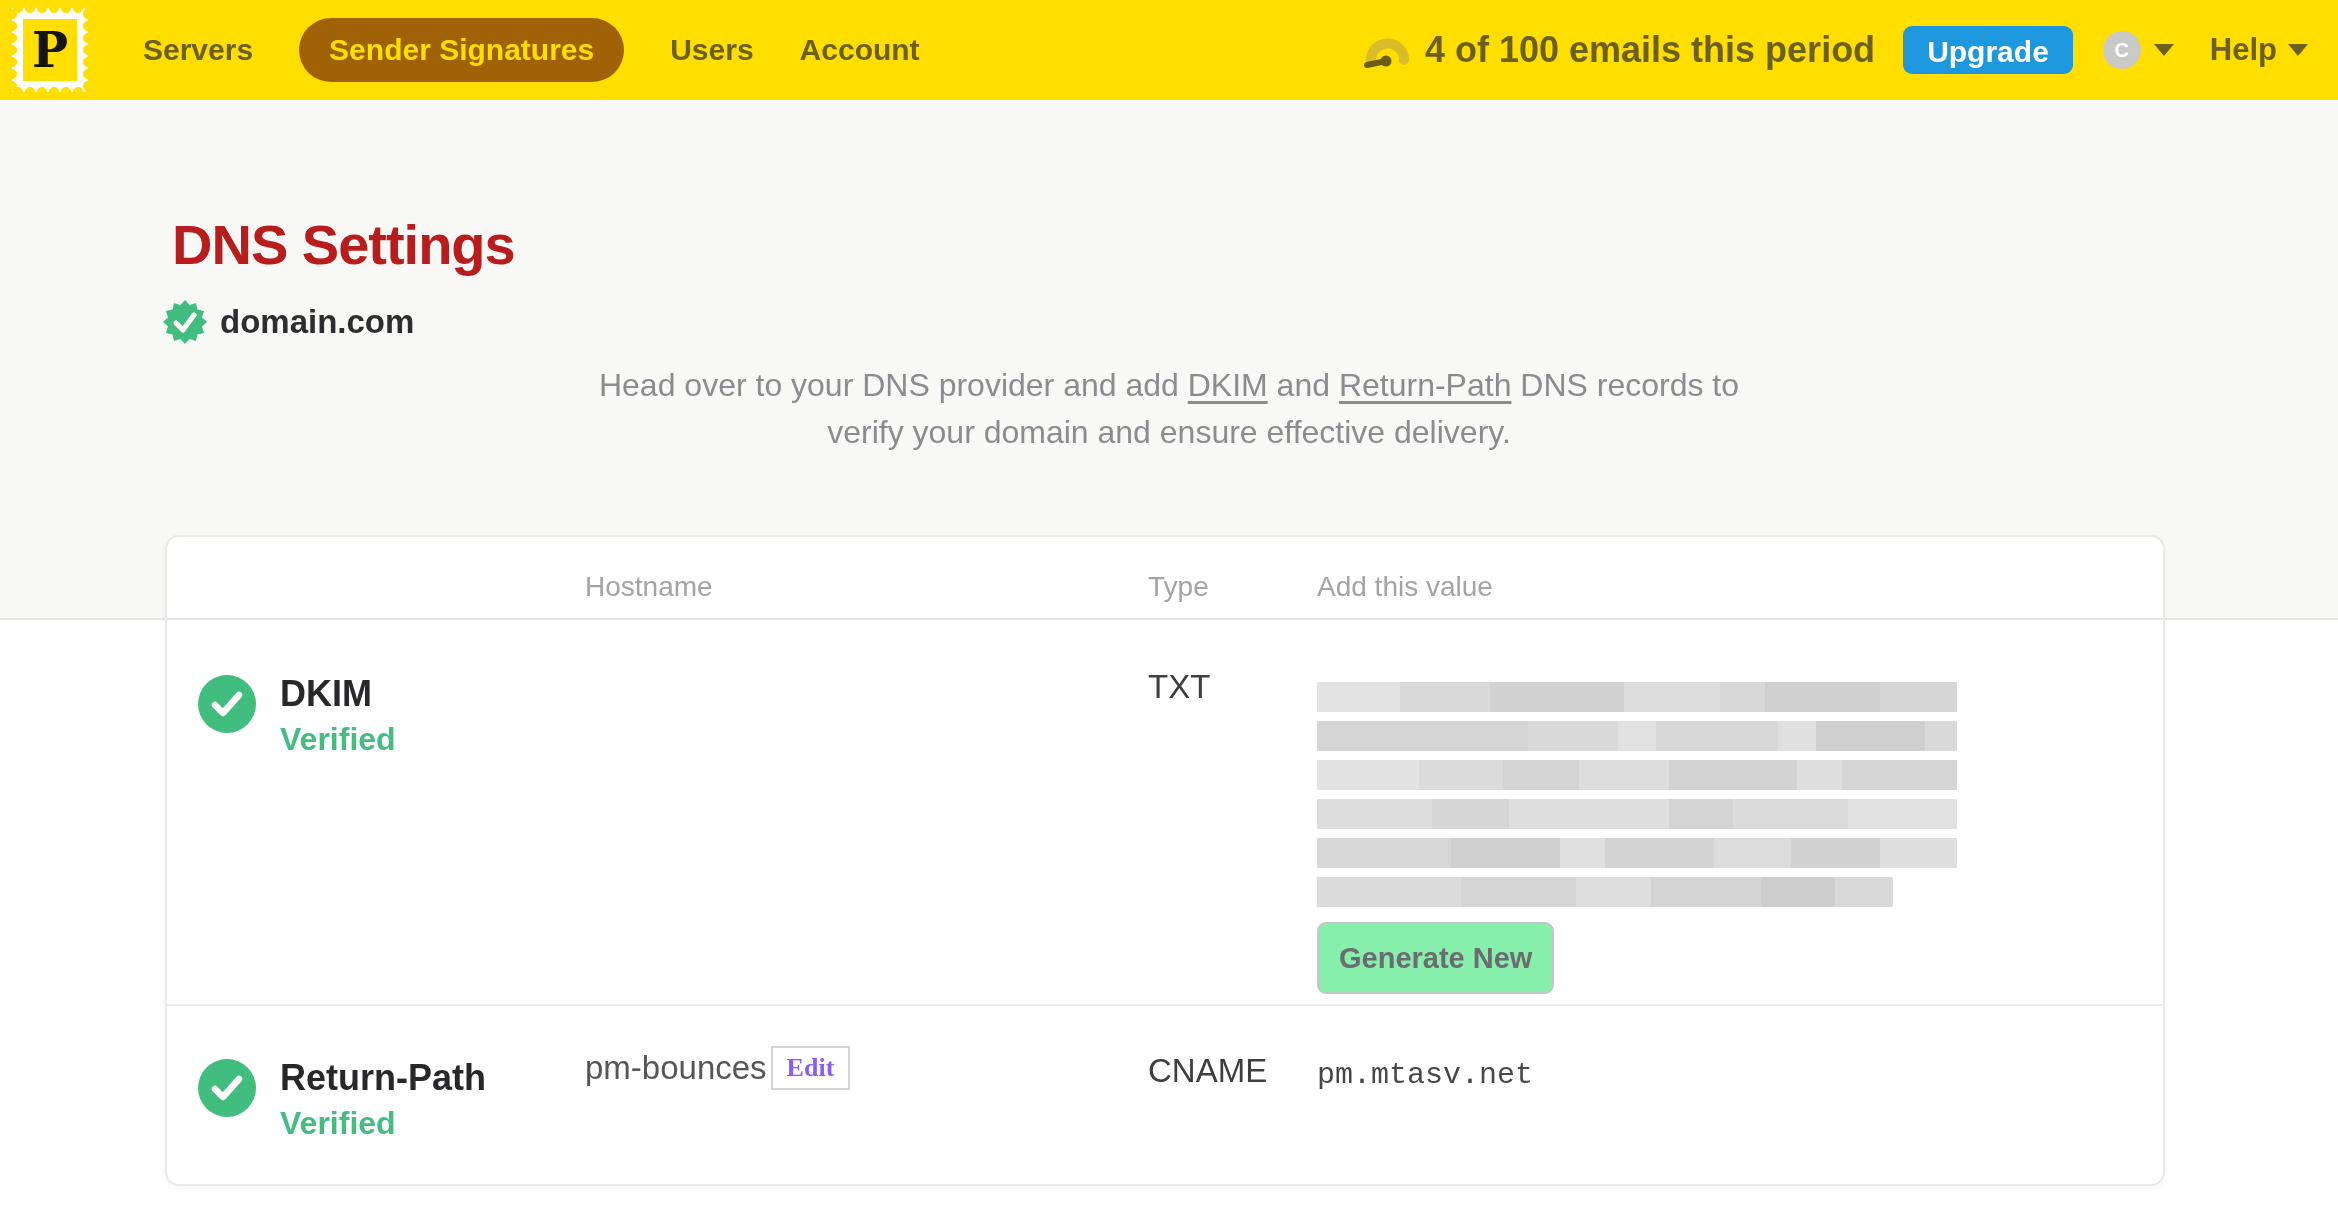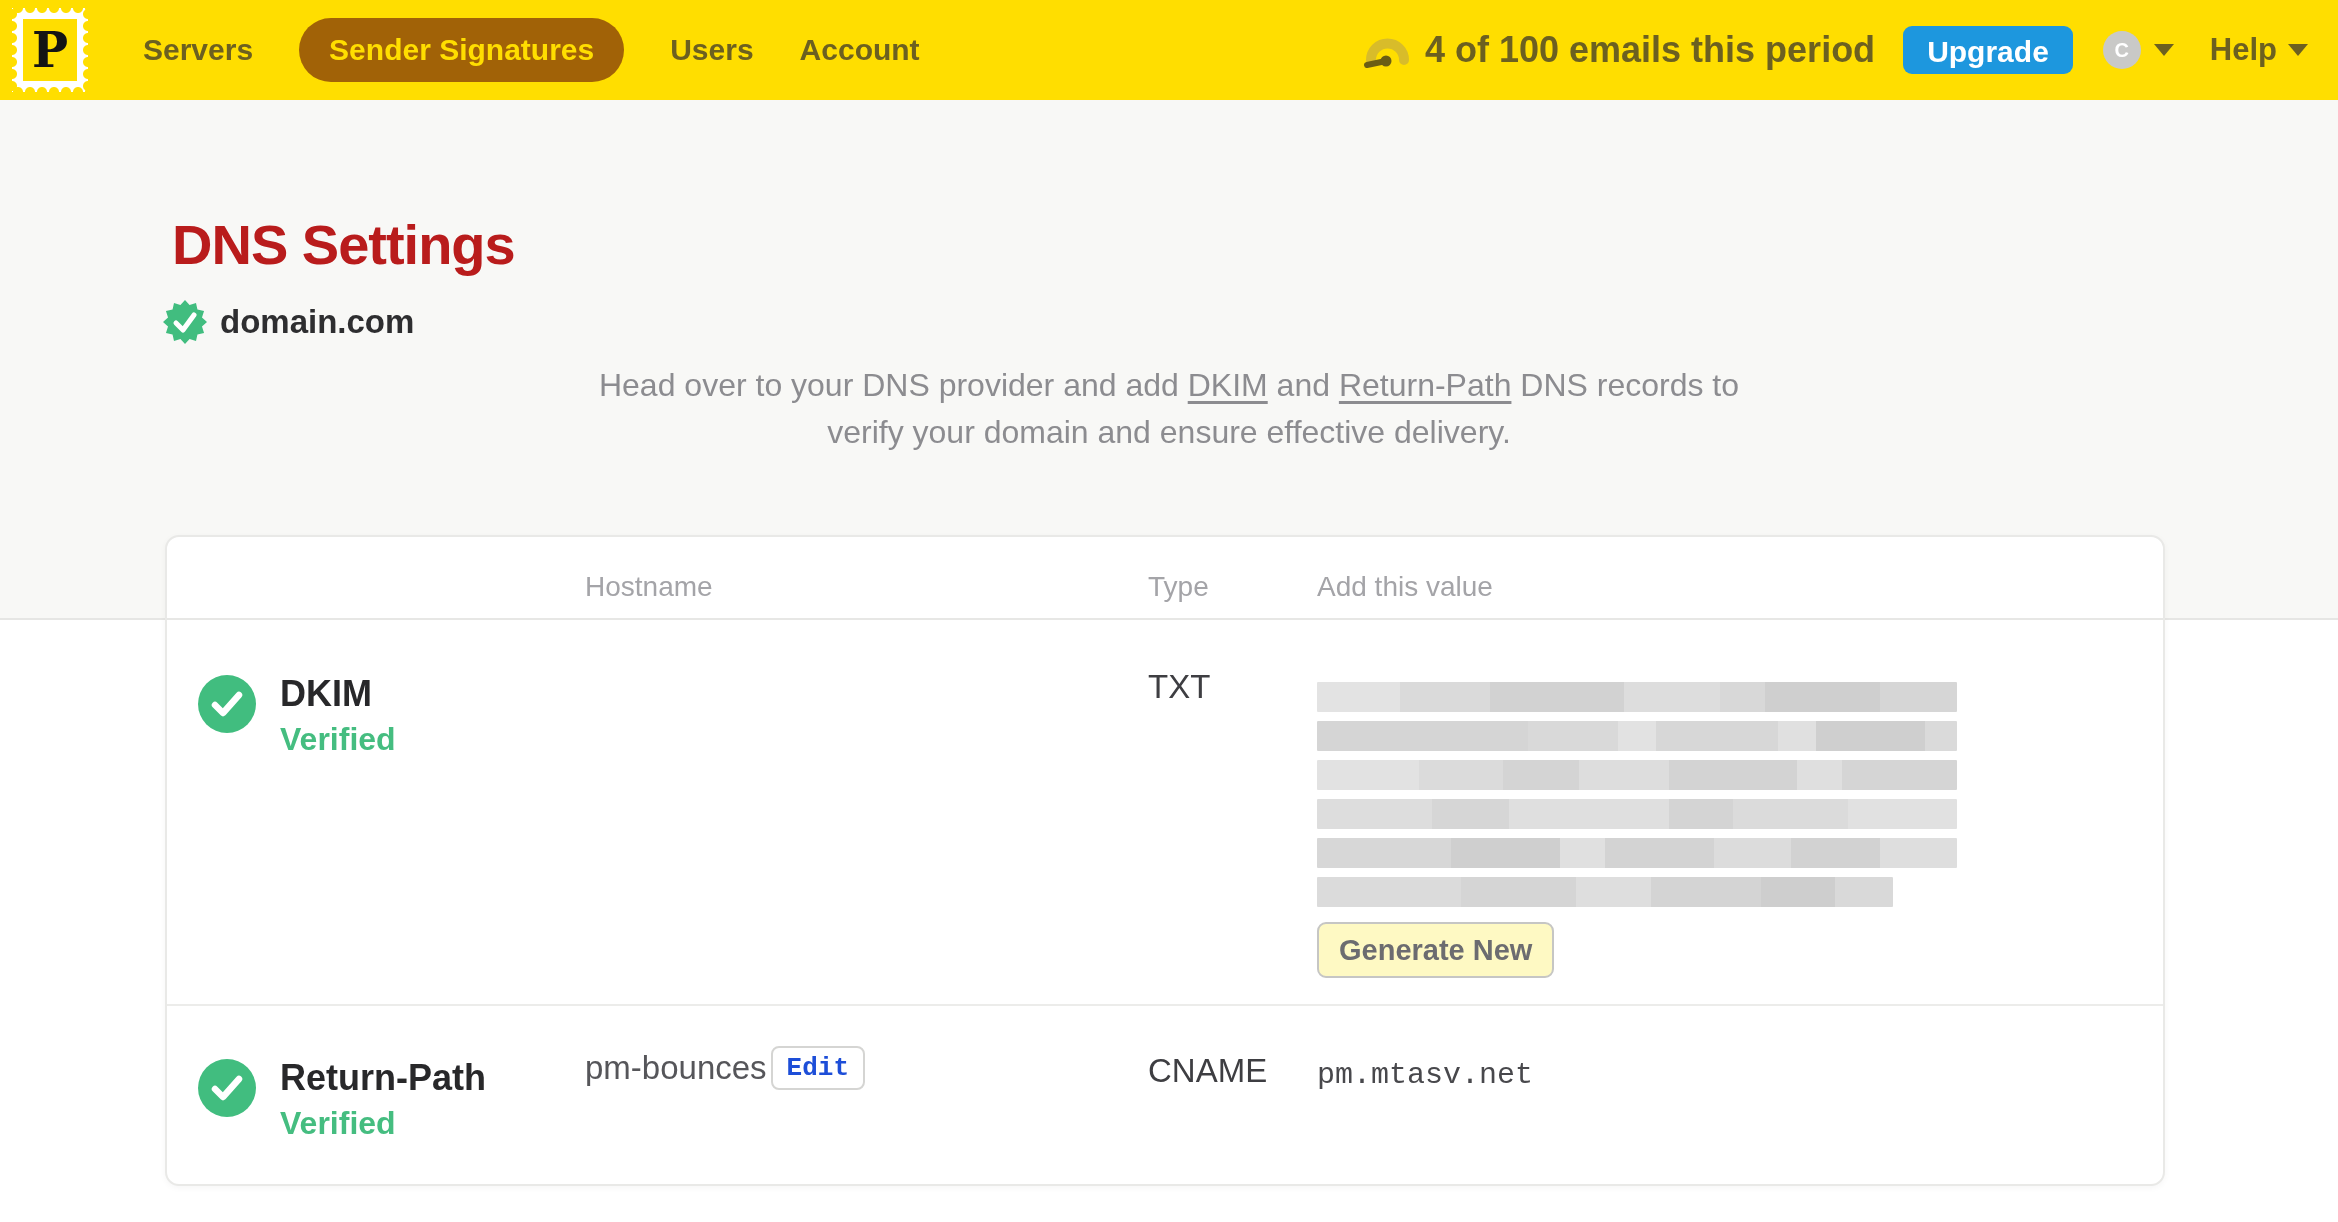--- a/index.html
+++ b/index.html
@@ -103,35 +103,35 @@
   .cell-host { position:absolute; left:418px; top:48px; font-size:33px; color:#56565A; white-space:nowrap; }
   .row2 .cell-host { top:40px; display:flex; align-items:center; gap:4px; }
   .cell-type { position:absolute; left:981px; top:48px; font-size:33px; color:#3E3E42; }
   .row2 .cell-type { top:46px; }
   .cell-value { position:absolute; left:1150px; }
   .row1 .cell-value { top:62px; }
   .row2 .cell-value { top:52px; font-family:"Liberation Mono", monospace; font-size:30px; color:#48484C; }
 
   .edit-btn {
     height:44px; line-height:40px; padding:0 14px; background:#ffffff;
-    border:2px solid #D5D5D3; border-radius:8px; font-family:Liberation Mono, monospace;
-    font-size:26px; font-weight:700; color:#1d4ed8; cursor:pointer; flex:none;
+    border:2px solid #D5D5D3; border-radius:0; font-family:Liberation Serif, serif;
+    font-size:26px; font-weight:700; color:#8b5cf6; cursor:pointer; flex:none;
   }
 
   .rb { height:30px; width:640px; margin-bottom:9px; border-radius:1px; }
   .rb1 { background:linear-gradient(90deg,#E3E3E3 0 13%,#DADADA 13% 27%,#D2D2D2 27% 48%,#DDDDDD 48% 63%,#D8D8D8 63% 70%,#CFCFCF 70% 88%,#D6D6D6 88% 100%); }
   .rb2 { background:linear-gradient(90deg,#D5D5D5 0 33%,#D9D9D9 33% 47%,#E2E2E2 47% 53%,#D7D7D7 53% 72%,#E0E0E0 72% 78%,#CFCFCF 78% 95%,#DADADA 95% 100%); }
   .rb3 { background:linear-gradient(90deg,#E2E2E2 0 16%,#DBDBDB 16% 29%,#D4D4D4 29% 41%,#DDDDDD 41% 55%,#D3D3D3 55% 75%,#DFDFDF 75% 82%,#D5D5D5 82% 100%); }
   .rb4 { background:linear-gradient(90deg,#DDDDDD 0 18%,#D6D6D6 18% 30%,#DFDFDF 30% 55%,#D4D4D4 55% 65%,#DBDBDB 65% 83%,#E1E1E1 83% 100%); }
   .rb5 { background:linear-gradient(90deg,#D7D7D7 0 21%,#CFCFCF 21% 38%,#E0E0E0 38% 45%,#D3D3D3 45% 62%,#DCDCDC 62% 74%,#D2D2D2 74% 88%,#DEDEDE 88% 100%); }
   .rb6 { width:576px; background:linear-gradient(90deg,#DBDBDB 0 25%,#D5D5D5 25% 45%,#DEDEDE 45% 58%,#D4D4D4 58% 77%,#CECECE 77% 90%,#D9D9D9 90% 100%); }
 
   .generate-btn {
-    display:inline-block; margin-top:6px; height:56px; line-height:52px; padding:0 20px;
-    background:#fef9c3; border:2px solid #C6C6C4; border-radius:9px; font-family:inherit;
+    display:inline-block; margin-top:6px; height:72px; line-height:52px; padding:0 20px;
+    background:#86efac; border:2px solid #C6C6C4; border-radius:9px; font-family:inherit;
     font-size:29px; font-weight:700; color:#6C6C70; cursor:pointer;
   }
 </style>
 </head>
 <body>
 
 <div class="screen">
 
   <div class="top-bg"></div>
   <div class="page-divider"></div>

